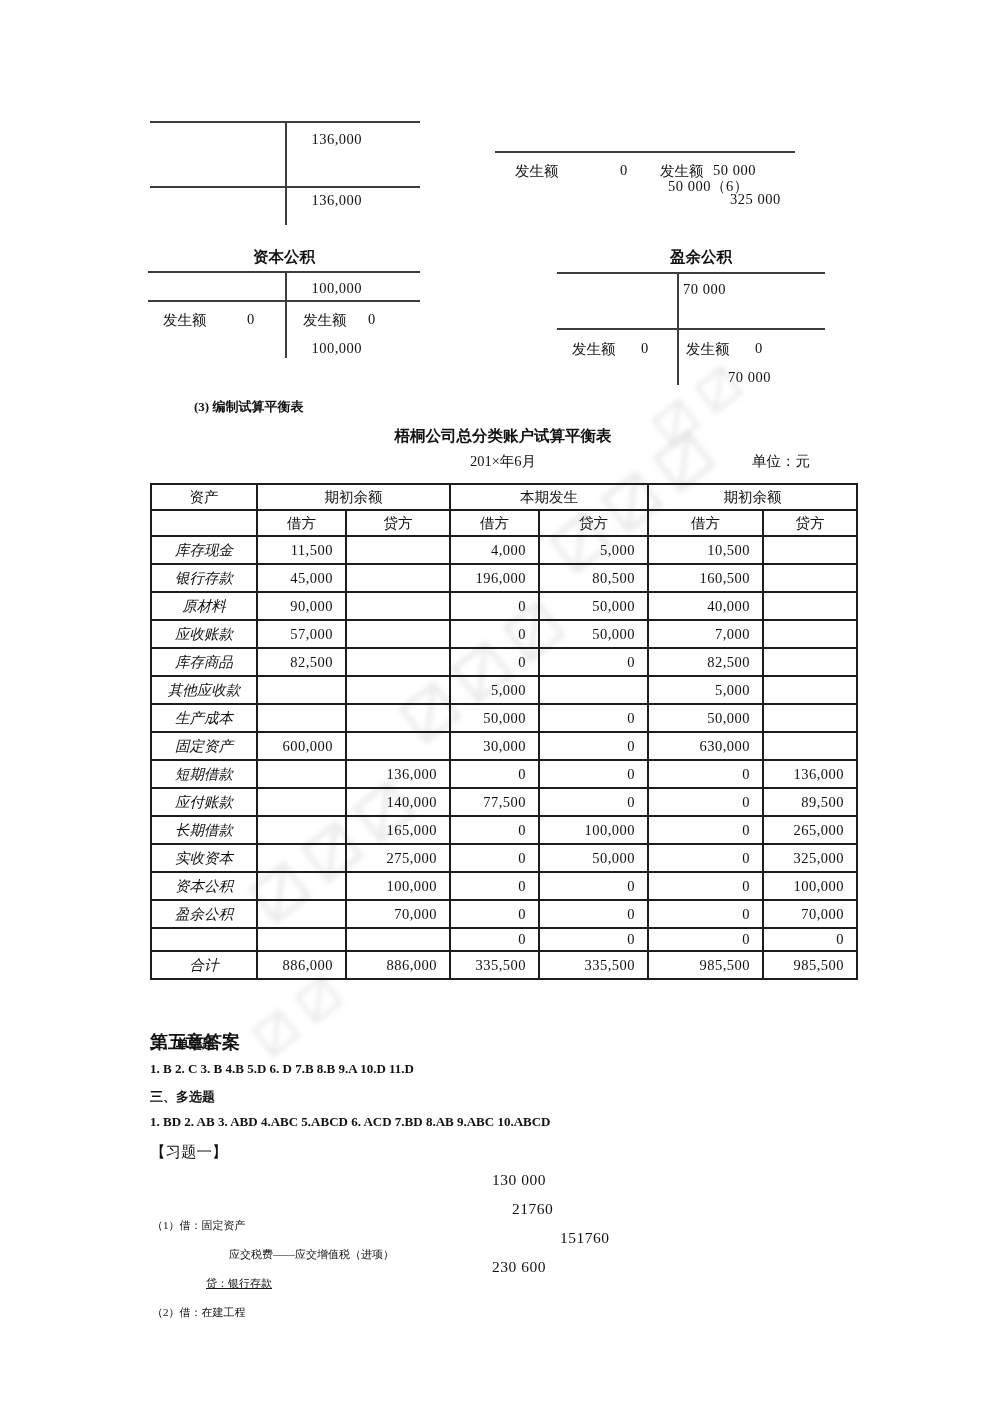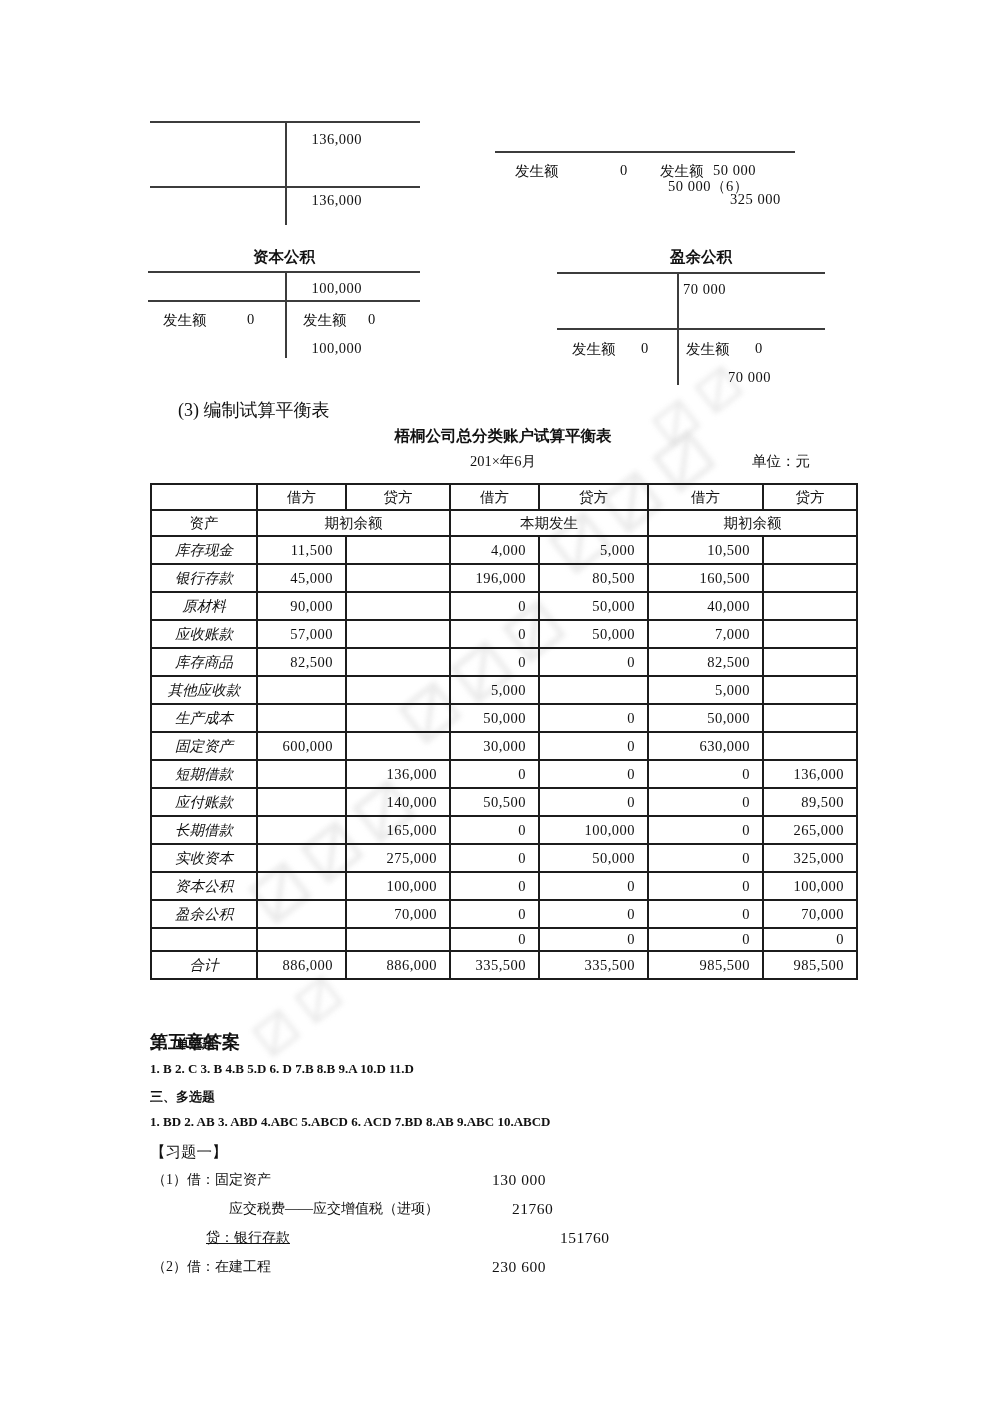--- a/index.html
+++ b/index.html
@@ -13,40 +13,40 @@
   .hline{position:absolute;height:2px;background:#3c3c3c;}
   .vline{position:absolute;width:2px;background:#3c3c3c;}
   .num{font-size:14.5px;letter-spacing:.5px;}
   .cjk{font-size:14.5px;}
   .ta-title{font-size:15.5px;font-weight:700;text-align:center;}
   
   .wm{position:absolute;color:#dcdcdc;font-size:52px;font-weight:700;
       transform:rotate(-38deg);filter:blur(2.5px);opacity:.55;letter-spacing:14px;
       pointer-events:none;user-select:none;}
   
-  .sec-head{font-size:18px;font-weight:400;}
+  .sec-head{font-size:13px;font-weight:700;margin-left:16px;}
   .tbl-title{font-size:15.5px;font-weight:700;text-align:center;}
   .tbl-sub{font-size:14.5px;text-align:center;}
   .tbl-unit{font-size:14.5px;}
   
   table.tb{border-collapse:collapse;table-layout:fixed;width:706px;}
   table.tb td,table.tb th{
     border:2px solid #1c1c1c;font-weight:400;font-size:14.5px;
     overflow:hidden;padding:0;vertical-align:middle;
   }
   table.tb th{height:24px;text-align:center;}
   table.tb td{height:26px;}
   td.acct{text-align:center;font-size:14.5px;font-style:italic;}
   td.val{text-align:right;padding-right:12px !important;letter-spacing:.5px;}
   tr.short td{height:21px;}
   
   .ans-chapter{font-size:18px;font-weight:700;margin-top:25px;}
   .ans-bold{font-size:13px;font-weight:700;}
   .ans-norm{font-size:15.5px;}
-  .entry-label{position:absolute;font-size:14px;white-space:nowrap;}
+  .entry-label{position:absolute;font-size:11px;white-space:nowrap;margin-top:47px;}
   .entry-amount{position:absolute;font-size:15.5px;white-space:nowrap;letter-spacing:.5px;}
 </style>
 </head>
 <body>
 
 <div class="wm" style="left:240px;top:820px;">〼〼〼</div>
 <div class="wm" style="left:390px;top:640px;">〼〼〼</div>
 <div class="wm" style="left:540px;top:470px;">〼〼〼</div>
 <div class="wm" style="left:250px;top:990px;font-size:40px;">〼〼</div>
 <div class="wm" style="left:650px;top:380px;font-size:40px;">〼〼</div>
@@ -107,34 +107,34 @@
       <col style="width:106px">
         <col style="width:89px">
         <col style="width:104px">
       <col style="width:89px">
         <col style="width:109px">
         <col style="width:115px">
         <col style="width:94px">
     </colgroup>
     <thead>
         <tr>
+          <th>资产</th>
+          <th colspan="2">期初余额</th>
+          <th colspan="2">本期发生</th>
+          <th colspan="2">期初余额</th>
+        </tr>
+        <tr>
           <th></th>
           <th>借方</th>
           <th>贷方</th>
           <th>借方</th>
           <th>贷方</th>
           <th>借方</th>
           <th>贷方</th>
         </tr>
-        <tr>
-          <th>资产</th>
-          <th colspan="2">期初余额</th>
-          <th colspan="2">本期发生</th>
-          <th colspan="2">期初余额</th>
-        </tr>
       </thead>
     <tbody>
         <tr>
           <td class="acct">库存现金</td>
           <td class="val">11,500</td>
           <td class="val"></td>
           <td class="val">4,000</td>
           <td class="val">5,000</td>
           <td class="val">10,500</td>
           <td class="val"></td>
@@ -208,21 +208,21 @@
           <td class="val">136,000</td>
           <td class="val">0</td>
           <td class="val">0</td>
           <td class="val">0</td>
           <td class="val">136,000</td>
         </tr>
         <tr>
           <td class="acct">应付账款</td>
           <td class="val"></td>
           <td class="val">140,000</td>
-          <td class="val">50,500</td>
+          <td class="val">77,500</td>
           <td class="val">0</td>
           <td class="val">0</td>
           <td class="val">89,500</td>
         </tr>
         <tr>
           <td class="acct">长期借款</td>
           <td class="val"></td>
           <td class="val">165,000</td>
           <td class="val">0</td>
           <td class="val">100,000</td>

